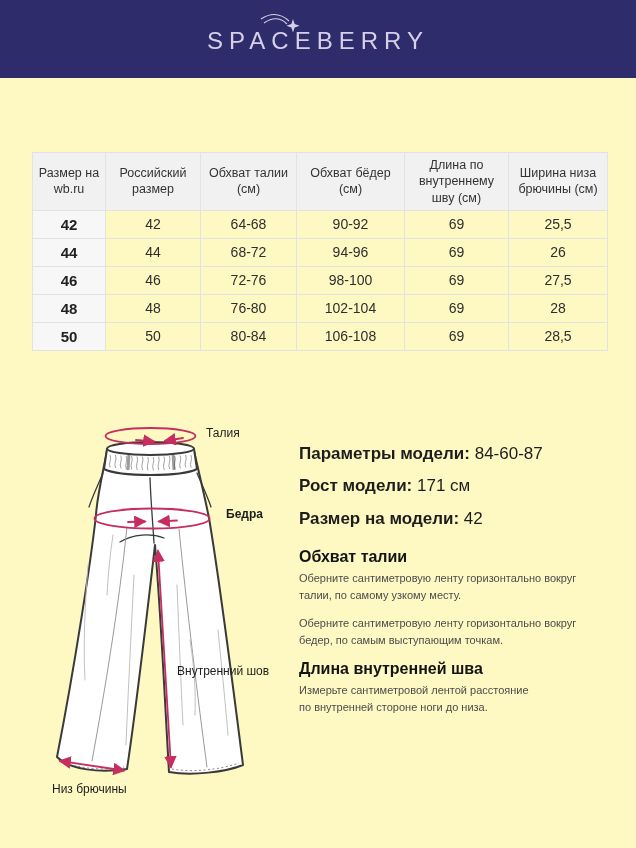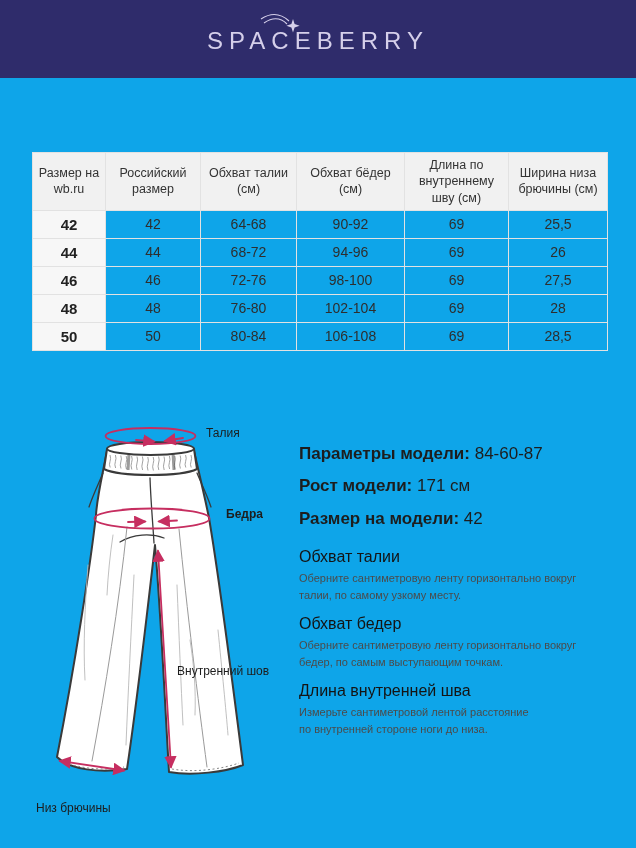--- a/index.html
+++ b/index.html
@@ -1,21 +1,21 @@
 <!DOCTYPE html>
 <html style="--navy: #2f2c6b; --lavender: #d5cfea; --accent: #c62e60; --table-border: #e2e2e2; --table-head-bg: #f1f1f1; --table-col-bg: #f7f7f7; --ink: #1d1d1d; --muted: #4b4b4b;"><head>
 <meta charset="utf-8">
 <style>
   :root{
     --navy:#2f2c6b; --lavender:#d5cfea; --accent:#c62e60;
     --table-border:#e2e2e2; --table-head-bg:#f1f1f1; --table-col-bg:#f7f7f7;
     --ink:#1d1d1d; --muted:#4b4b4b;
   }
   html,body{margin:0;padding:0;background:#fff;}
-  .page{position:relative;width:636px;height:848px;background:#0ea5e9;overflow:hidden;
+  .page{position:relative;width:636px;height:848px;background:#fef9c3;overflow:hidden;
         font-family:"Liberation Sans",sans-serif;color:var(--ink);}
   
   .banner{position:absolute;top:0;left:0;width:636px;height:78px;background:var(--navy);}
   .brand{position:absolute;top:27px;left:0;width:100%;text-align:center;
          color:var(--lavender);font-size:24px;font-weight:400;letter-spacing:6px;}
   .comet{position:absolute;left:258px;top:9px;}
   .comet path{stroke:var(--lavender);fill:none;stroke-width:1.1;}
   .comet .star{fill:var(--lavender);stroke:none;}
   
   .size-table{position:absolute;top:152px;left:32px;width:575px;border-collapse:collapse;
@@ -33,28 +33,28 @@
   .fold{fill:none;stroke:#b9b9b9;stroke-width:0.9;stroke-linecap:round;}
   .elastic{fill:none;stroke:#8a8a8a;stroke-width:0.8;}
   .elastic-dark{fill:none;stroke:#4a4a4a;stroke-width:3;opacity:.55;}
   .dot{fill:none;stroke:#888;stroke-width:1;stroke-dasharray:2 2.5;}
   .pink{fill:none;stroke:var(--accent);stroke-width:1.8;stroke-linecap:round;}
   .pk-fill{fill:var(--accent);}
   .diagram-label{position:absolute;font-size:12px;font-weight:500;color:var(--ink);line-height:1.3;}
   #lbl-waist{left:206px;top:426px;}
   #lbl-hips{left:226px;top:507px;font-weight:bold;}
   #lbl-inseam{left:177px;top:664px;width:114px;}
-  #lbl-hem{left:36px;top:782px;margin-top:19px;}
+  #lbl-hem{left:52px;top:782px;}
   
   .right-col{position:absolute;left:299px;top:444px;width:318px;}
   .mi-line{font-size:17px;line-height:1.2;margin-bottom:12px;color:var(--ink);}
   .mi-label{font-weight:700;margin-top:12px;}
   .guide{margin-top:19px;}
   .gb{margin-bottom:12px;}
-  .gb h3{font-size:16px;font-weight:400;margin:0 0 4px 0;color:#141414;}
+  .gb h3{font-size:16px;font-weight:700;margin:0 0 4px 0;color:#141414;}
   .gb p{font-size:11px;margin:0;color:var(--muted);line-height:1.5;white-space:pre-line;}
 </style>
 </head>
 <body>
 
 <div class="page">
 
   <div class="banner">
     <svg class="comet" width="48" height="28" viewBox="0 0 48 28">
       <path d="M 3,10 Q 18,0 31,12"></path>
@@ -213,21 +213,20 @@
       </div>
     </div>
 
     <div class="guide">
       <div class="gb">
         <h3>Обхват талии</h3>
         <p>Оберните сантиметровую ленту горизонтально вокруг
 талии, по самому узкому месту.</p>
       </div>
       <div class="gb">
-        <h3>Обхват бедер</h3>
         <p>Оберните сантиметровую ленту горизонтально вокруг
 бедер, по самым выступающим точкам.</p>
       </div>
       <div class="gb">
         <h3>Длина внутренней шва</h3>
         <p>Измерьте сантиметровой лентой расстояние
 по внутренней стороне ноги до низа.</p>
       </div>
     </div>
   </div>

